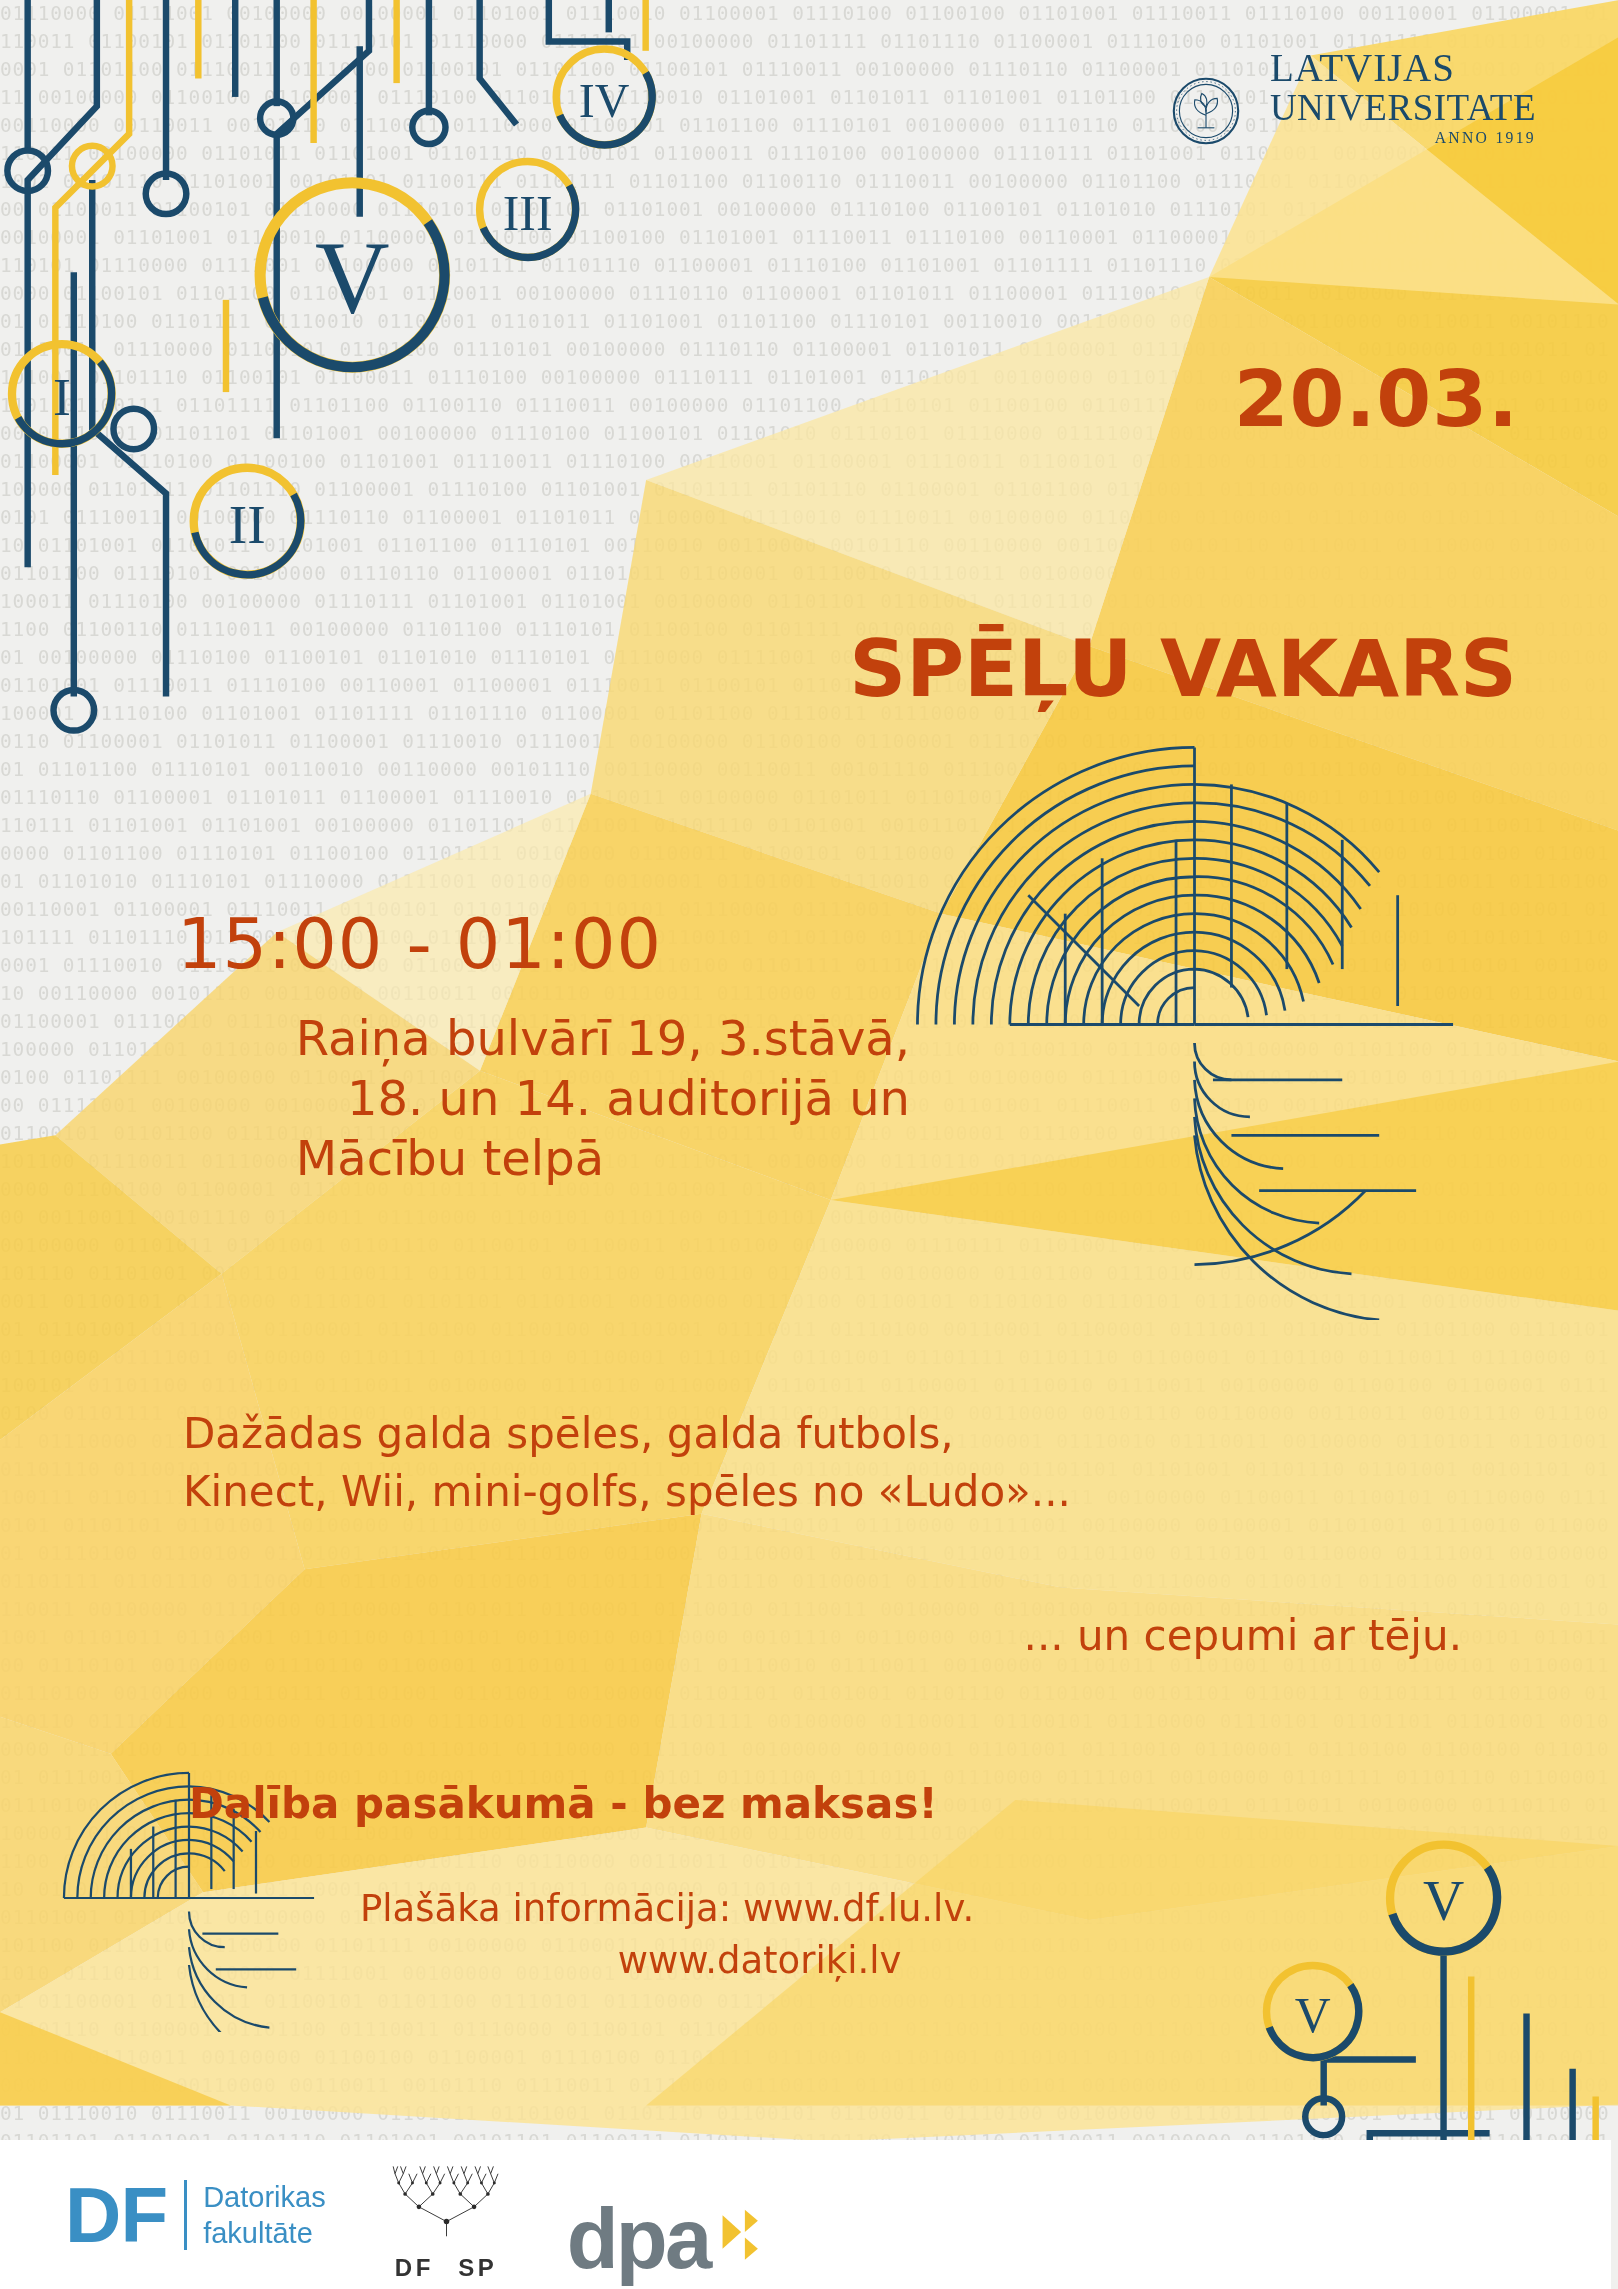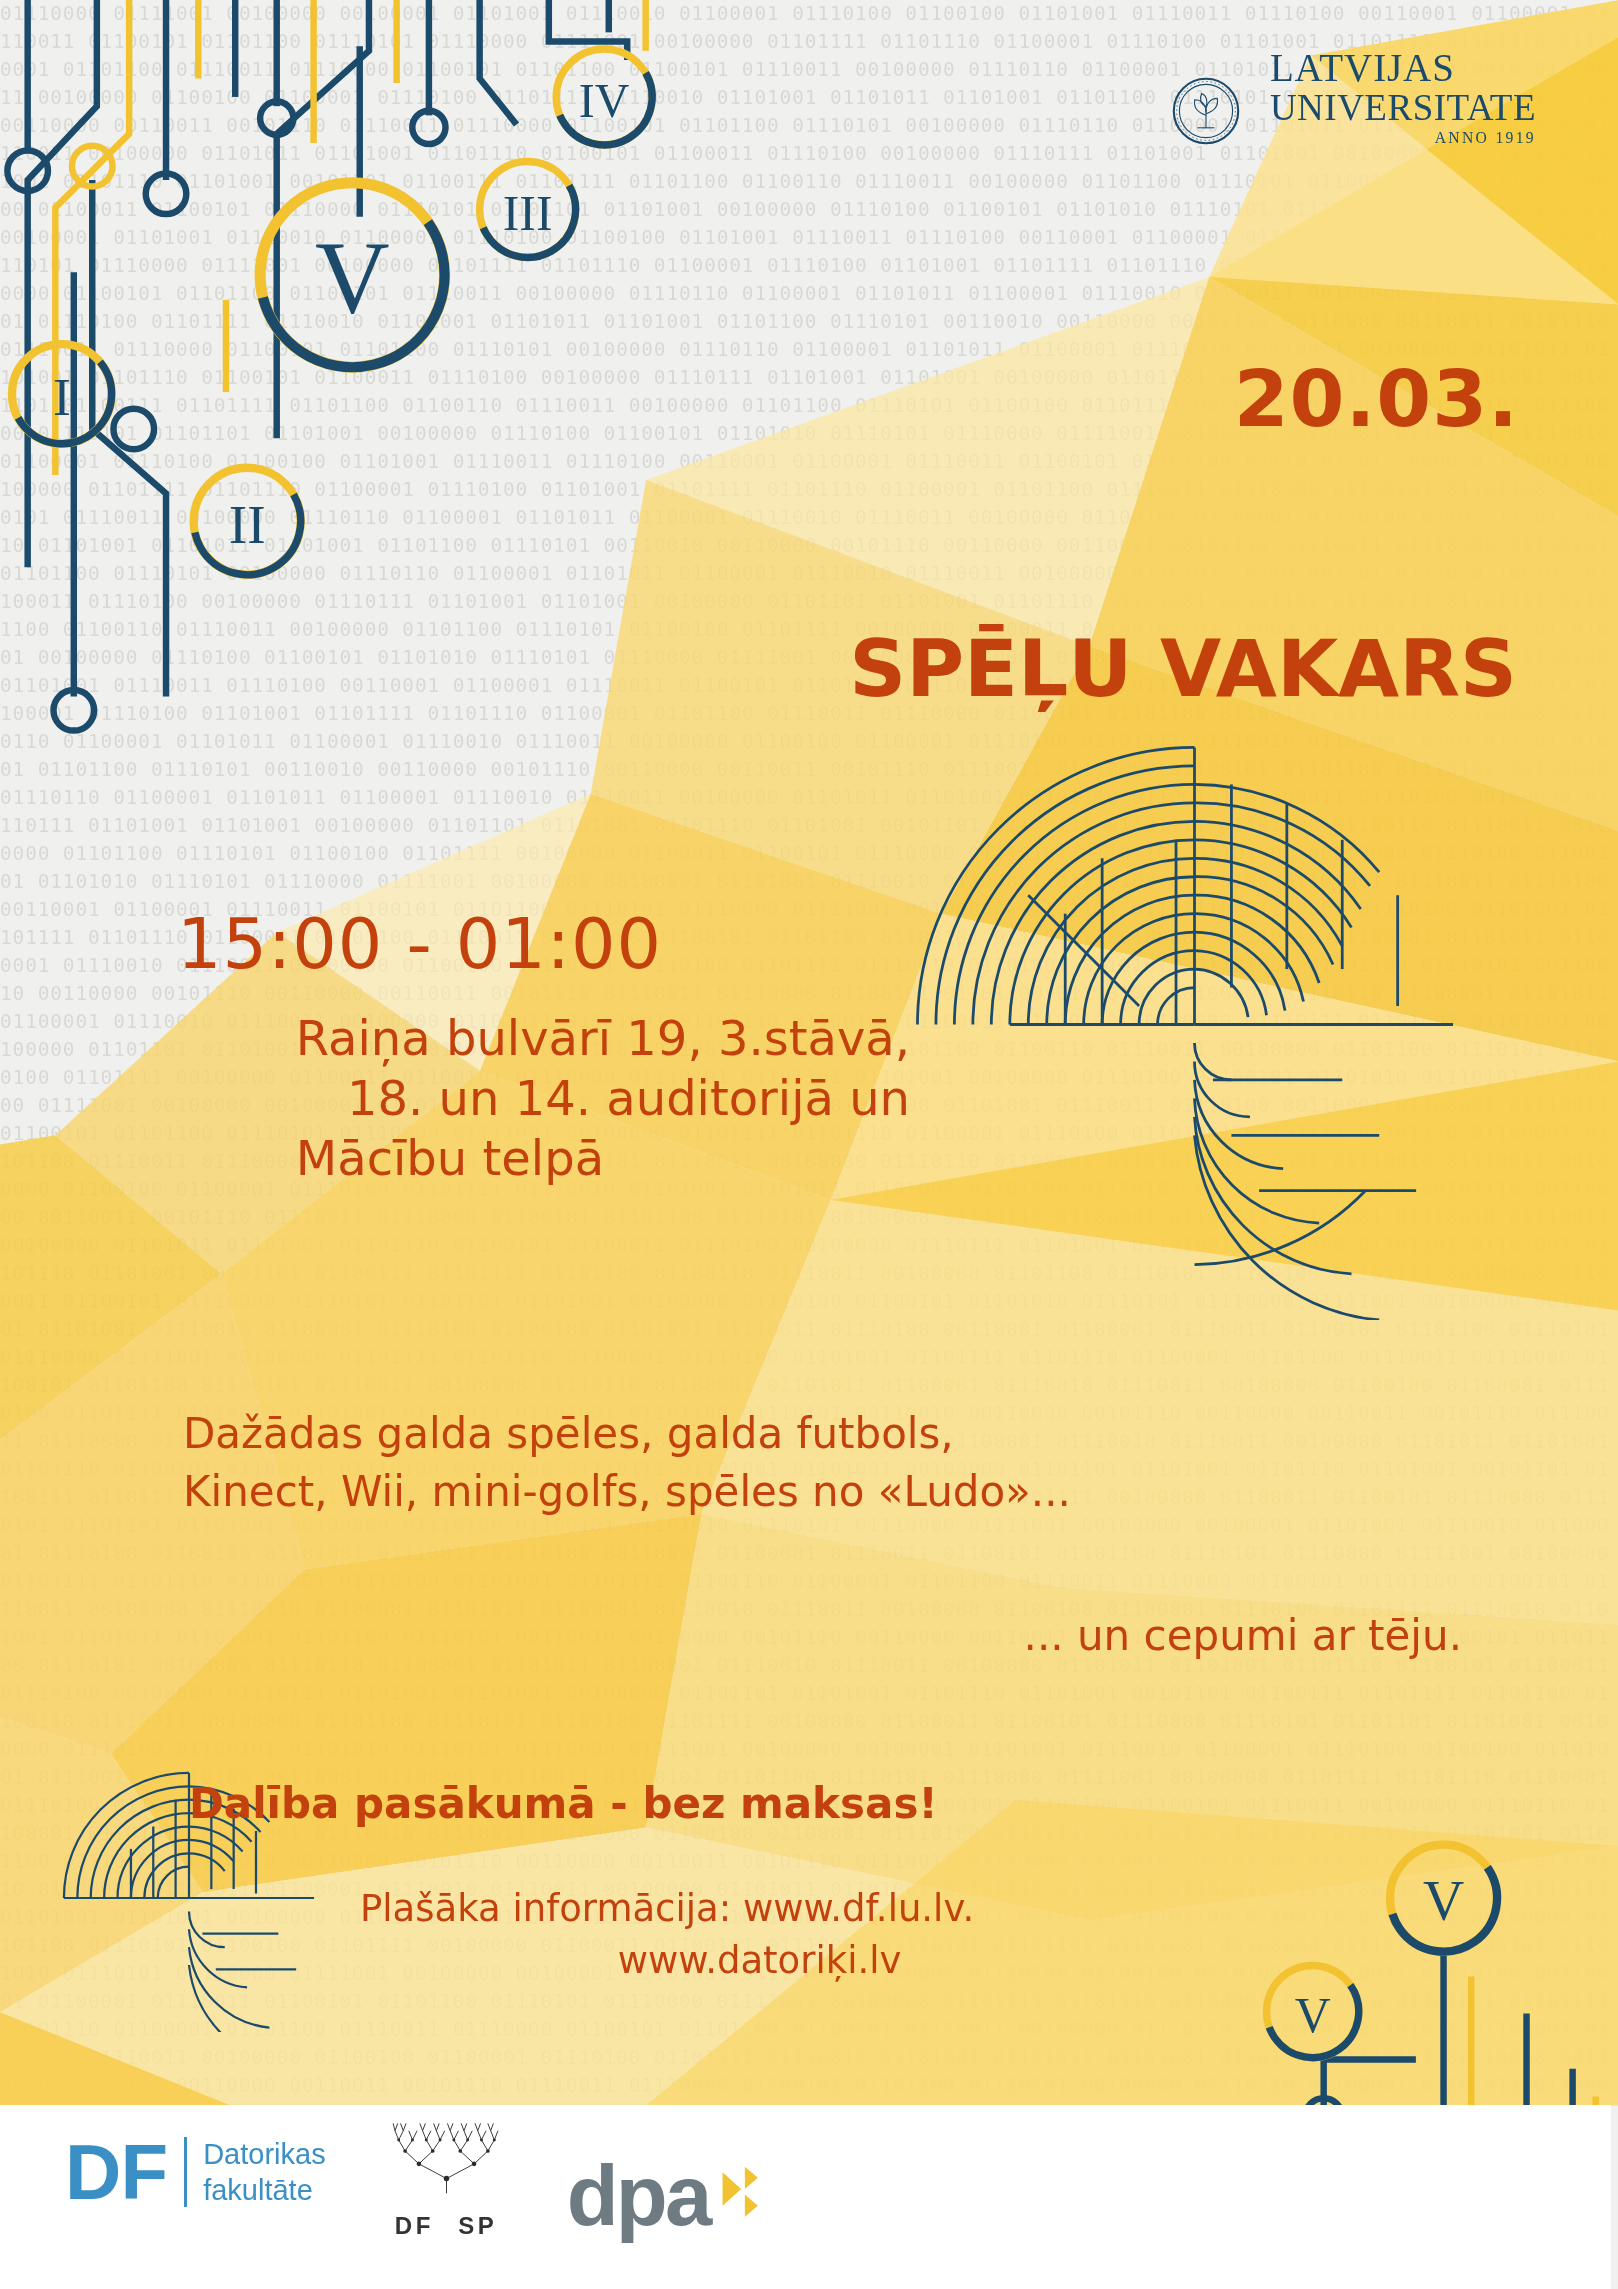--- a/index.html
+++ b/index.html
@@ -166,25 +166,25 @@
   }
   .info .ln { display: block; }
   .info .ln.second { text-align: center; padding-left: 185px; }
 
   
   .footer {
     position: absolute;
     left: 0;
     right: 8px;
     bottom: 0;
-    height: 185px;
+    height: 150px;
     background: #ffffff;
     z-index: 7;
     display: flex;
-    align-items: flex-start;
+    align-items: center;
   }
   .footer-inner {
     display: flex;
     align-items: center;
     gap: 65px;
     padding-left: 65px;
   }
   .df-logo { display: flex; align-items: center; gap: 16.6px; }
   .df-mark {
     font-size: 78px;

